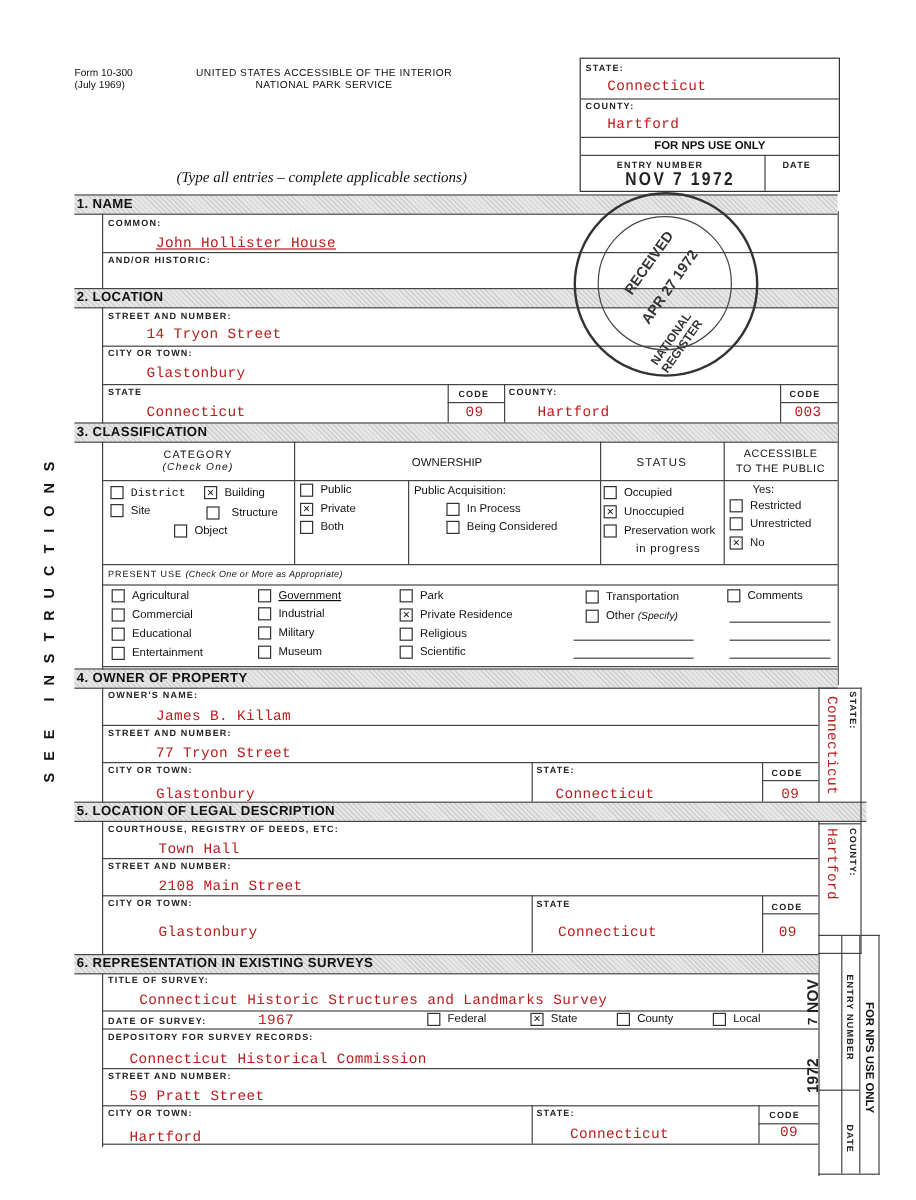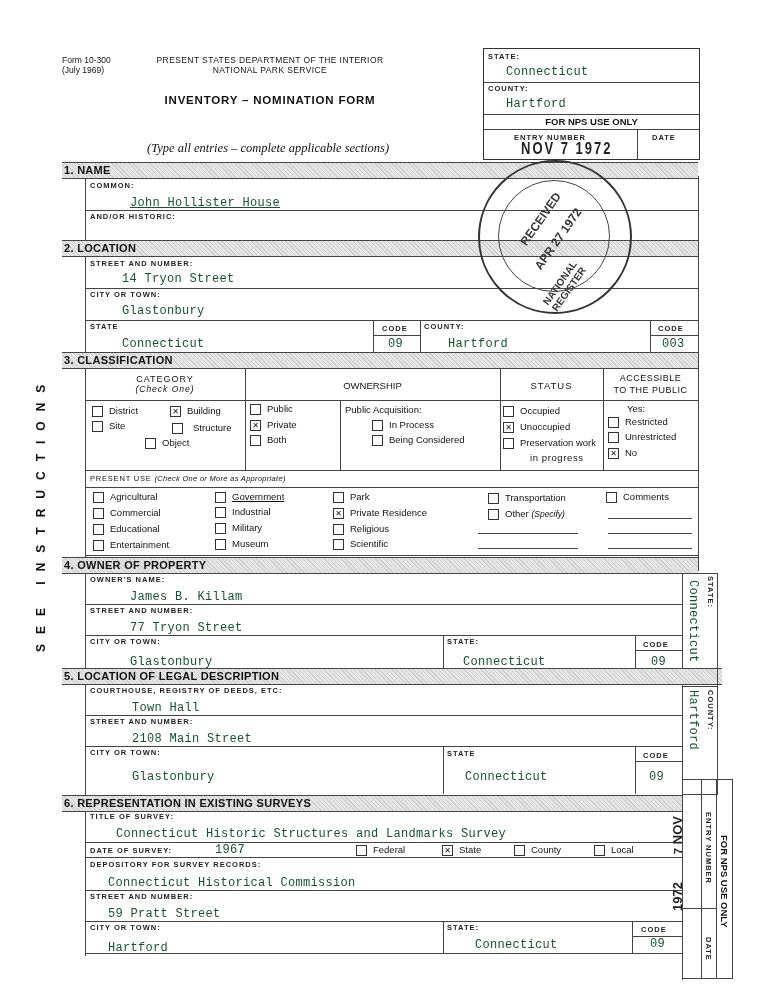--- a/index.html
+++ b/index.html
@@ -1,19 +1,19 @@
 <!DOCTYPE html>
 <html><head>
 <meta charset="utf-8">
 <style>
   html,body{margin:0;padding:0;background:#fff;}
   body{width:763px;height:1000px;position:relative;overflow:hidden;font-family:"Liberation Sans",sans-serif;color:#111;}
   .abs{position:absolute;}
   .lbl{font-size:7.5px;font-weight:bold;letter-spacing:1px;color:#222;}
-  .typed{font-family:"Liberation Mono",monospace;font-size:12px;color:#14532d;letter-spacing:0.3px;}
+  .typed{font-family:"Liberation Mono",monospace;font-size:12px;color:#b91c1c;letter-spacing:0.3px;}
   .sec{position:absolute;left:62px;height:15px;background:repeating-linear-gradient(45deg,#cfcfcf 0 1px,#e6e6e6 1px 3px);border-top:1px solid #444;border-bottom:1px solid #444;}
   .sec span{position:absolute;left:2px;top:1px;font-size:11px;font-weight:bold;letter-spacing:0.3px;background:transparent;}
   .hl{position:absolute;height:0;border-top:1px solid #444;}
   .vl{position:absolute;width:0;border-left:1px solid #444;}
   .cb{display:inline-block;width:9px;height:9px;border:1px solid #333;vertical-align:middle;margin-right:6px;font-size:8px;line-height:9px;text-align:center;font-family:"DejaVu Sans",sans-serif;}
   .opt{position:absolute;font-size:9.5px;white-space:nowrap;}
   .vert{position:absolute;writing-mode:vertical-rl;white-space:nowrap;}
   .hdr{font-weight:bold;text-align:center;}
   .stamp{position:absolute;left:478px;top:160px;width:150px;height:150px;border:2px solid #333;border-radius:50%;}
   .stamp .inner{position:absolute;left:18px;top:18px;width:110px;height:110px;border:1.5px solid #444;border-radius:50%;}
@@ -21,25 +21,24 @@
   .ink{font-family:"Liberation Sans",sans-serif;font-weight:bold;color:#222;}
 </style>
 </head>
 <body>
 
 <div class="abs" style="left:62px;top:55px;font-size:8.5px;line-height:10px;">
   <div>Form 10-300</div>
   <div>(July 1969)</div>
 </div>
 <div class="abs hdr" style="left:140px;top:55px;width:260px;font-size:8.5px;font-weight:normal;line-height:10px;letter-spacing:0.4px;">
-  <div>PRESENT STATES DEPARTMENT OF THE INTERIOR</div>
+  <div>UNITED STATES ACCESSIBLE OF THE INTERIOR</div>
   <div>NATIONAL PARK SERVICE</div>
 </div>
 <div class="abs hdr" style="left:120px;top:92px;width:300px;font-size:11.5px;line-height:16px;letter-spacing:0.8px;">
-  <div>INVENTORY – NOMINATION FORM</div>
 </div>
 <div class="abs" style="left:147px;top:141px;font-family:'Liberation Serif',serif;font-style:italic;font-size:12.5px;">(Type all entries – complete applicable sections)</div>
 
 <div class="abs" style="left:483px;top:48px;width:215px;height:110px;border:1px solid #333;">
   <div class="abs lbl" style="left:4px;top:3px;">STATE:</div>
   <div class="abs typed" style="left:22px;top:16px;">Connecticut</div>
   <div class="hl" style="left:0;top:33px;width:215px;"></div>
   <div class="abs lbl" style="left:4px;top:35px;">COUNTY:</div>
   <div class="abs typed" style="left:22px;top:48px;">Hartford</div>
   <div class="hl" style="left:0;top:65px;width:215px;"></div>
@@ -111,21 +110,21 @@
   <div>CATEGORY</div>
   <div style="font-style:italic;font-size:8.5px;">(Check One)</div>
 </div>
 <div class="abs" style="left:245px;top:380px;width:255px;text-align:center;font-size:9.5px;">OWNERSHIP</div>
 <div class="abs" style="left:500px;top:380px;width:103px;text-align:center;font-size:9.5px;letter-spacing:1px;">STATUS</div>
 <div class="abs hdr" style="left:603px;top:372px;width:95px;font-size:9px;font-weight:normal;letter-spacing:0.5px;line-height:12px;">
   <div>ACCESSIBLE</div>
   <div>TO THE PUBLIC</div>
 </div>
 
-<div class="opt" style="left:92px;top:405px;"><span class="cb"></span><span>District</span></div>
+<div class="opt" style="left:92px;top:405px;font-family:Liberation Mono, monospace;"><span class="cb"></span><span>District</span></div>
 <div class="opt" style="left:170px;top:405px;"><span class="cb">✕</span><span>Building</span></div>
 <div class="opt" style="left:92px;top:420px;"><span class="cb"></span><span>Site</span></div>
 <div class="opt" style="left:172px;top:422px;"><span class="cb"></span><span style="margin-left:4px;">Structure</span></div>
 <div class="opt" style="left:145px;top:437px;"><span class="cb"></span><span>Object</span></div>
 
 <div class="opt" style="left:250px;top:403px;"><span class="cb"></span><span>Public</span></div>
 <div class="opt" style="left:250px;top:419px;"><span class="cb">✕</span><span>Private</span></div>
 <div class="opt" style="left:250px;top:434px;"><span class="cb"></span><span>Both</span></div>
 <div class="opt" style="left:345px;top:404px;">Public Acquisition:</div>
 <div class="opt" style="left:372px;top:419px;"><span class="cb"></span><span>In Process</span></div>

